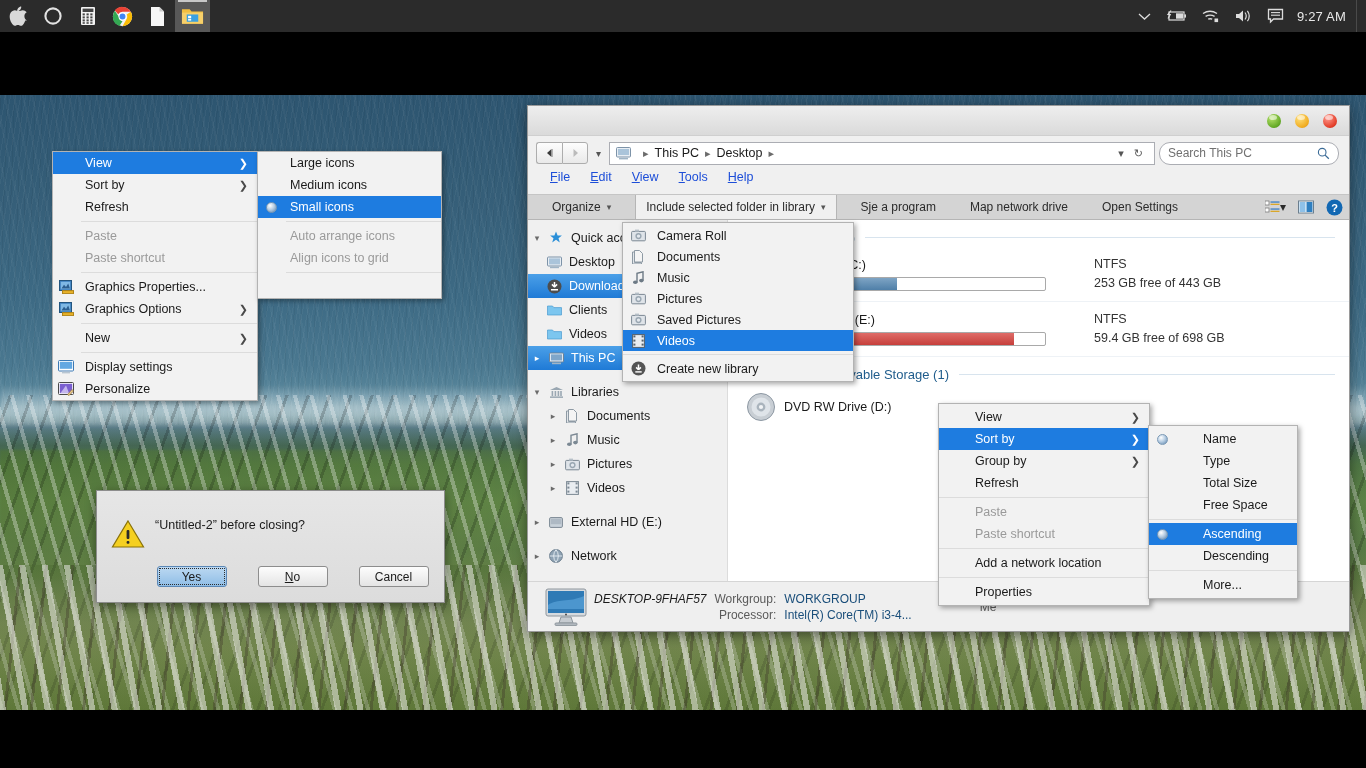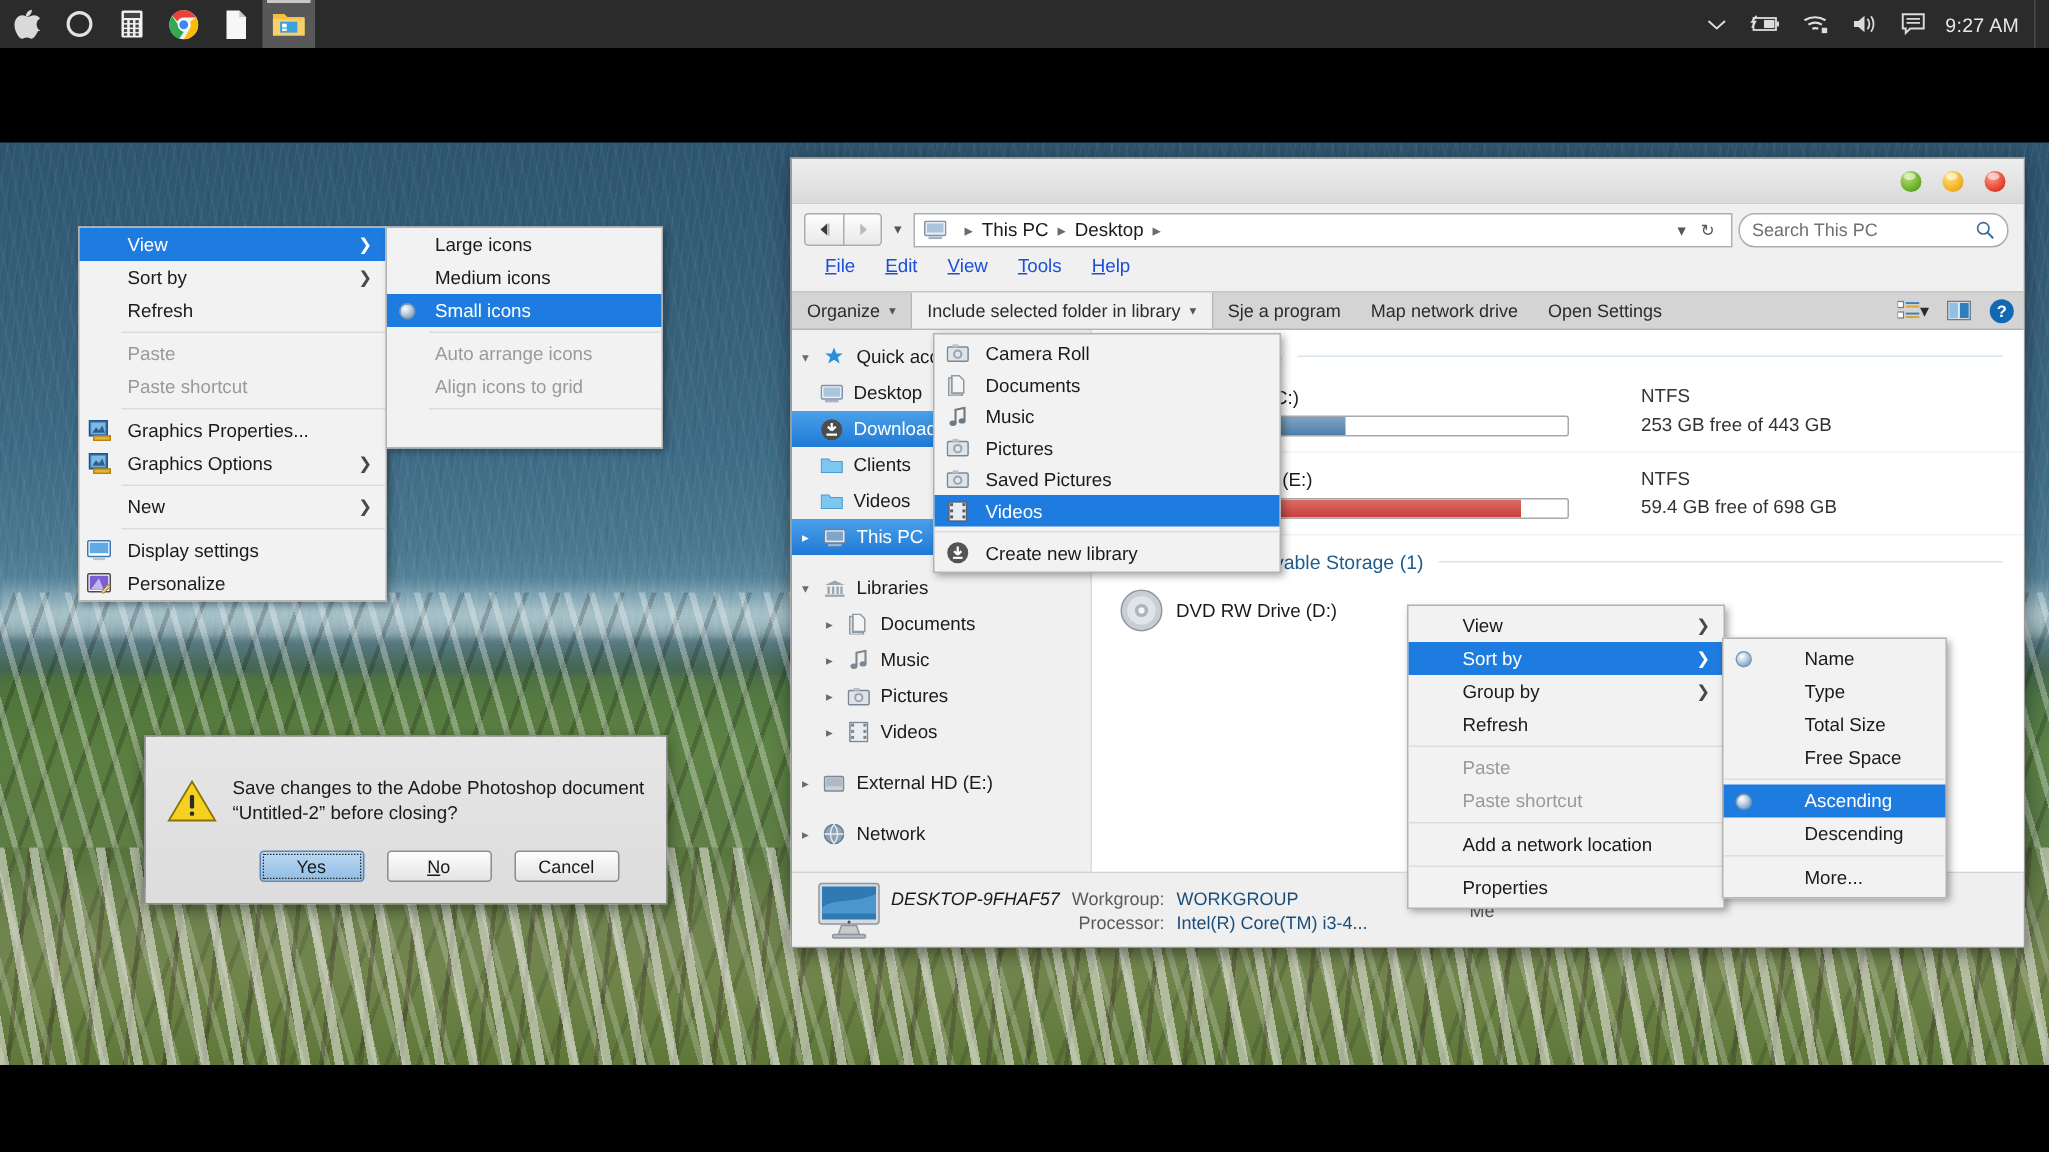--- a/index.html
+++ b/index.html
@@ -172,21 +172,21 @@
     font-size: 12.5px; color: #1d4ed8; background: #f0f0f0;
   }
   .ex-menubar .m { padding: 0 10px; }
   .ex-menubar .m u { text-decoration: underline; }
 
   .ex-toolbar {
     height: 26px; background: #d4d4d4; display: flex; align-items: stretch;
     border-top: 1px solid #c5c5c5; border-bottom: 1px solid #b5b5b5;
     font-size: 12px; color: #2b2b2b;
   }
-  .tb-item { display: flex; align-items: center; padding: 0 10px; white-space: nowrap; }
+  .tb-item { display: flex; align-items: center; padding: 0 10px; white-space: nowrap; margin-left: 14px; }
   .tb-item .caret { margin-left: 6px; font-size: 9px; color: #555; }
   .tb-item.open { background: #f0f0f0; border-left: 1px solid #b5b5b5; border-right: 1px solid #b5b5b5; }
   .tb-spacer { flex: 1; }
   .tb-icon { display: flex; align-items: center; padding: 0 6px; }
 
   .ex-body { flex: 1; display: flex; background: #fff; min-height: 0; }
   .navpane {
     width: 200px; background: #f0f0f0; border-right: 1px solid #dcdcdc;
     font-size: 12.5px; color: #1a1a1a; padding-top: 6px; overflow: hidden;
   }
@@ -263,21 +263,21 @@
     box-shadow: 0 3px 10px rgba(0,0,0,.45);
     z-index: 300;
   }
   .psdlg .pstitle {
     height: 16px; font-size: 10px; color: #4a4a4a; padding-left: 6px;
     letter-spacing: 1px; overflow: hidden;
   }
   .psdlg .psbody { display: flex; padding: 10px 14px 0 14px; }
   .psdlg .pswarn { width: 44px; min-width: 44px; padding-top: 2px; }
   .psdlg .pstext { font-size: 12.5px; color: #1a1a1a; line-height: 17px; }
-  .psdlg .psbtns { display: flex; justify-content: center; gap: 15px; margin-top: 13px; padding-left: 44px; }
+  .psdlg .psbtns { display: flex; justify-content: center; gap: 31px; margin-top: 13px; padding-left: 44px; }
   .psbtn {
     width: 70px; height: 21px; font-size: 12px; color: #1a1a1a;
     background: linear-gradient(to bottom,#fdfdfd,#e4e4e4);
     border: 1px solid #8d8d8d; border-radius: 3px;
     display: flex; align-items: center; justify-content: center;
   }
   .psbtn.def {
     background: linear-gradient(to bottom,#bcd9f2,#8fbde6);
     border: 1px solid #5b87b5;
     outline: 1px dotted #2b2b2b; outline-offset: -3px;
@@ -1013,21 +1013,20 @@
     <div class="pstitle"></div>
     <div class="psbody">
       <div class="pswarn">
         <svg width="34" height="30" viewBox="0 0 34 30">
           <path d="M17 2 L32.5 28 L1.5 28 Z" fill="#f5d020" stroke="#8a7208" stroke-width="1.2"></path>
           <rect x="15.6" y="11" width="2.8" height="9" rx="1" fill="#2b2b2b"></rect>
           <rect x="15.6" y="22" width="2.8" height="2.8" rx="1" fill="#2b2b2b"></rect>
         </svg>
       </div>
       <div class="pstext">
-        <div>Save changes to the Adobe Photoshop document</div>
         <div>“Untitled-2” before closing?</div>
       </div>
     </div>
     <div class="psbtns">
       <div class="psbtn def">
         <span>Yes</span>
       </div>
       <div class="psbtn">
         <span><u>N</u>o</span>
       </div>

